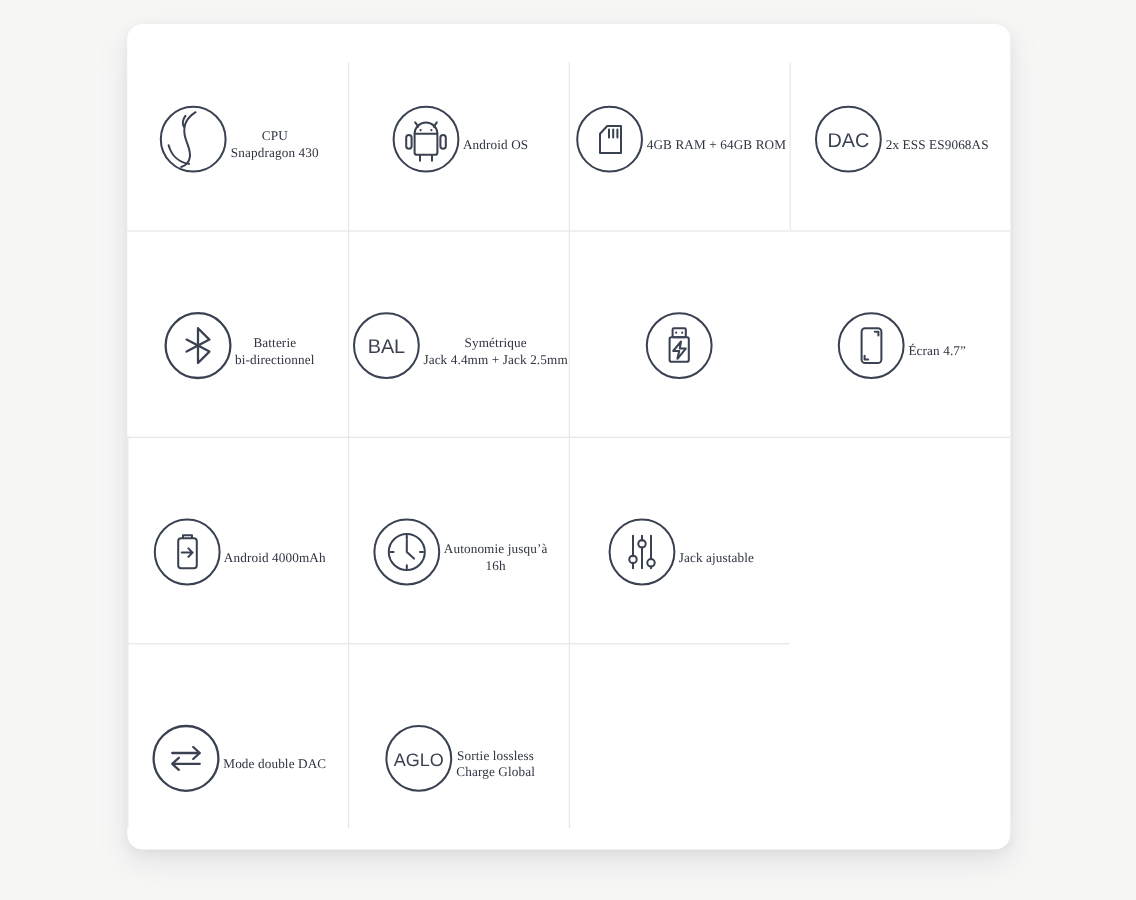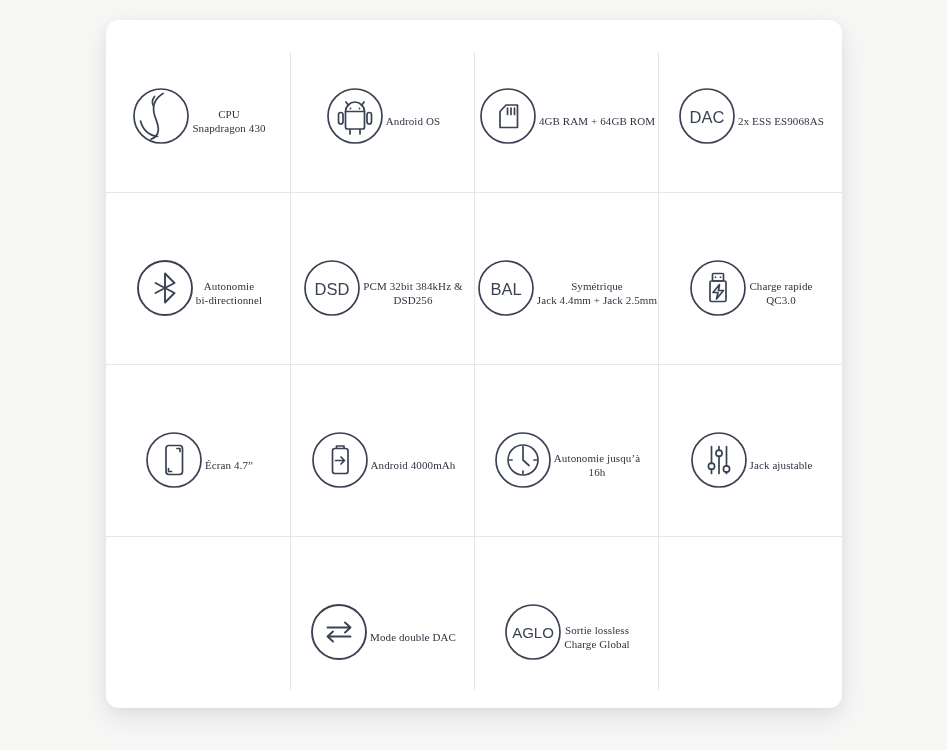--- a/index.html
+++ b/index.html
@@ -163,34 +163,24 @@
         <div class="spec-label">2x ESS ES9068AS</div>
       </div>
 
       <div class="spec-cell row2 col0">
         <div class="icon-wrap">
           <svg width="58" height="58" viewBox="0 0 58 58" fill="none" stroke="currentColor" stroke-width="1.9">
             <circle cx="29" cy="29" r="27"></circle>
             <path d="M29 14.5v29l9.5-9.5-19-10M29 14.5l9.5 9.5-19 10" stroke-linejoin="round" stroke-linecap="round"></path>
           </svg>
         </div>
-        <div class="spec-label">Autonomie
+        <div class="spec-label">Batterie
 bi-directionnel</div>
       </div>
 
-      <div class="spec-cell row2 col1">
-        <div class="icon-wrap">
-          <svg width="58" height="58" viewBox="0 0 58 58" fill="none" stroke="currentColor" stroke-width="1.7">
-            <circle cx="29" cy="29" r="27"></circle>
-            <text x="29" y="35.5" text-anchor="middle" font-family="Liberation Sans, sans-serif" font-size="16.5" fill="currentColor" stroke="none">DSD</text>
-          </svg>
-        </div>
-        <div class="spec-label">PCM 32bit 384kHz &amp;
-DSD256</div>
-      </div>
 
       <div class="spec-cell row2 col2">
         <div class="icon-wrap">
           <svg width="58" height="58" viewBox="0 0 58 58" fill="none" stroke="currentColor" stroke-width="1.7">
             <circle cx="29" cy="29" r="27"></circle>
             <text x="29" y="35.5" text-anchor="middle" font-family="Liberation Sans, sans-serif" font-size="16.5" fill="currentColor" stroke="none">BAL</text>
           </svg>
         </div>
         <div class="spec-label">Symétrique
 Jack 4.4mm + Jack 2.5mm</div>
@@ -200,22 +190,20 @@
         <div class="icon-wrap">
           <svg width="58" height="58" viewBox="0 0 58 58" fill="none" stroke="currentColor" stroke-width="1.7">
             <circle cx="29" cy="29" r="27"></circle>
             <rect x="23.5" y="14.5" width="11" height="7.5" rx="1" stroke-linejoin="round"></rect>
             <rect x="21" y="22" width="16" height="20.5" rx="1.5" stroke-linejoin="round"></rect>
             <circle cx="26.5" cy="18.2" r="0.9" fill="currentColor" stroke="none"></circle>
             <circle cx="31.5" cy="18.2" r="0.9" fill="currentColor" stroke="none"></circle>
             <path d="M30.5 25.5l-6.5 8h5l-1.5 6.5 7-8.5h-5z" stroke-linejoin="round"></path>
           </svg>
         </div>
-        <div class="spec-label">Charge rapide
-QC3.0</div>
       </div>
 
       <div class="spec-cell row3 col0">
         <div class="icon-wrap">
           <svg width="58" height="58" viewBox="0 0 58 58" fill="none" stroke="currentColor" stroke-width="1.7">
             <circle cx="29" cy="29" r="27"></circle>
             <rect x="21" y="14.5" width="16.5" height="29" rx="3" stroke-linejoin="round"></rect>
             <path d="M32 17.5h3v3M26.5 40.5h-3v-3" stroke-linecap="round" stroke-linejoin="round"></path>
           </svg>
         </div>

